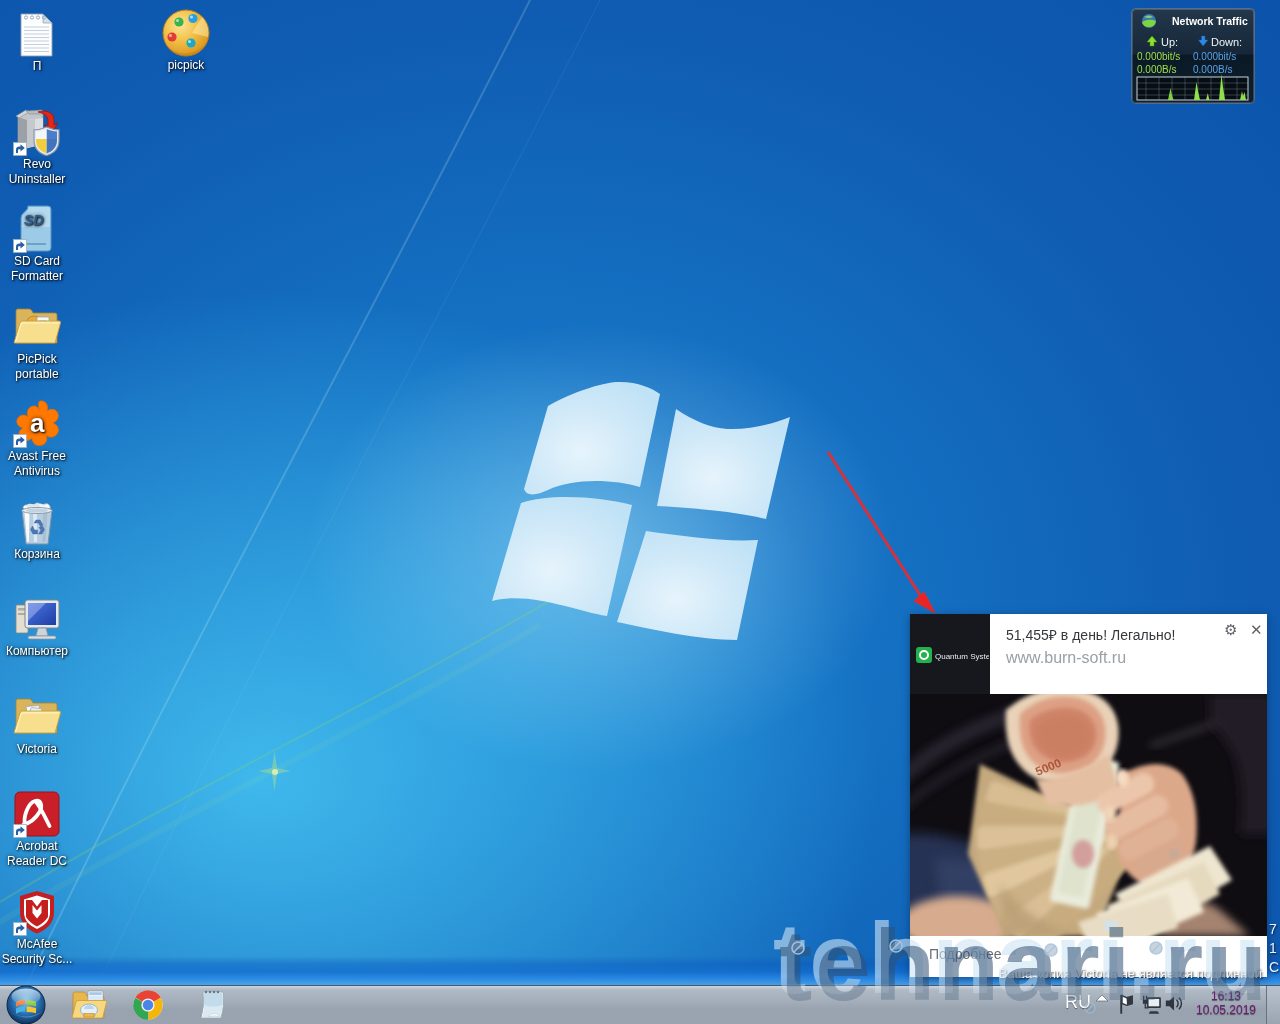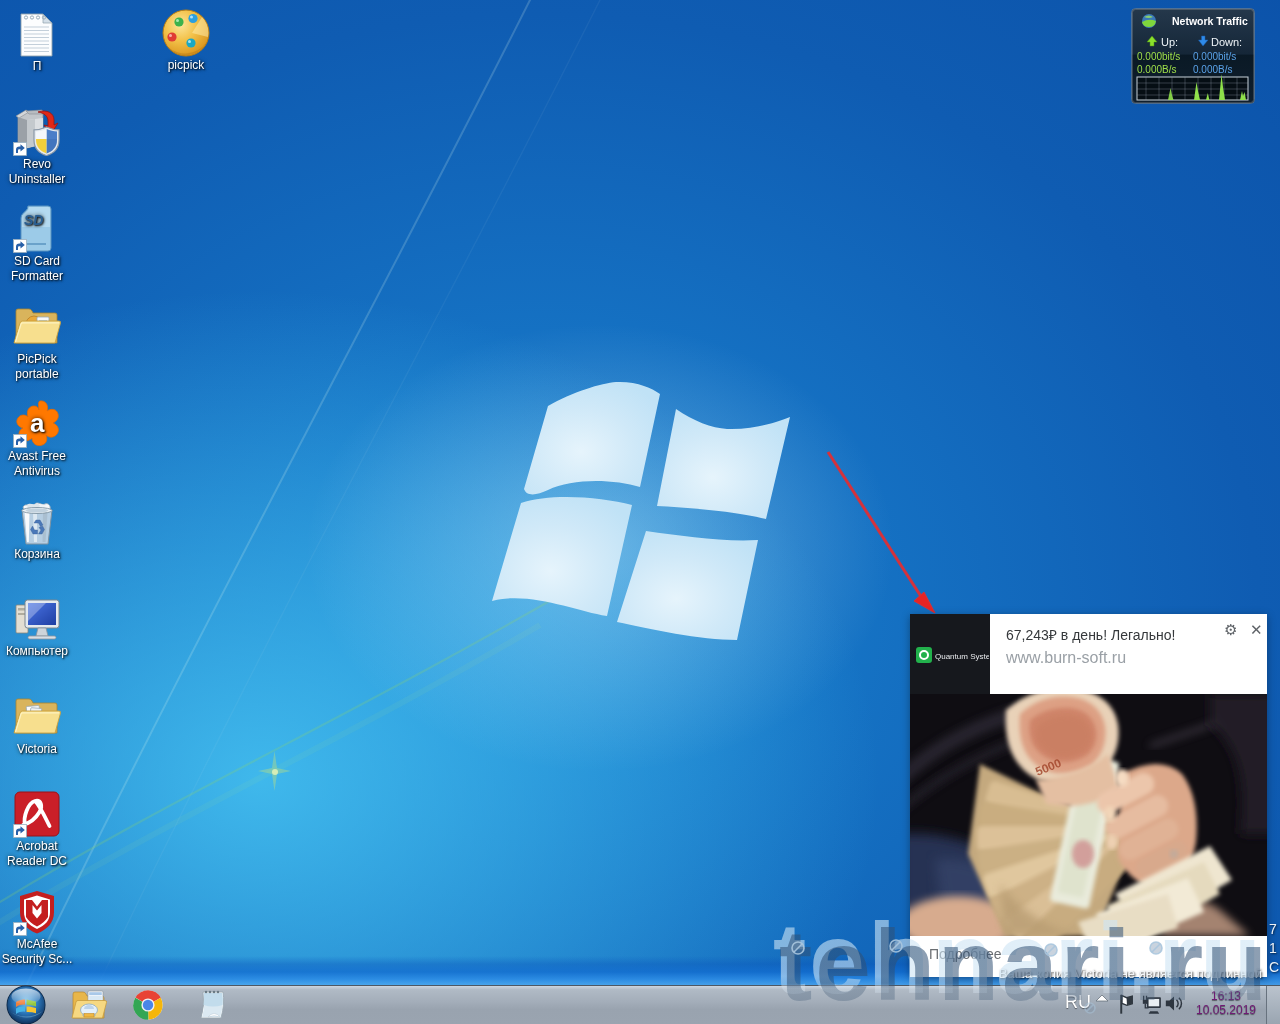--- a/index.html
+++ b/index.html
@@ -307,21 +307,21 @@
   </g>
 </svg>
 </div>
 
 <div id="popup">
 
   <div style="position:absolute;left:0;top:0;width:80px;height:80px;background:#16181d;"></div>
   <div style="position:absolute;left:6px;top:33px;width:16px;height:16px;background:#22b14c;border-radius:3px;"></div>
   <div style="position:absolute;left:9px;top:36px;width:10px;height:10px;border:2px solid #fff;border-radius:50%;box-sizing:border-box;"></div>
   <div style="position:absolute;left:25px;top:38px;width:54px;color:#e8eaed;font-size:8px;white-space:nowrap;overflow:hidden;">Quantum System</div>
-  <div style="position:absolute;left:96px;top:11px;color:#35383b;font-size:14px;">67,243₽ в день! Легально!</div>
+  <div style="position:absolute;left:96px;top:11px;color:#35383b;font-size:14px;">51,455₽ в день! Легально!</div>
   <div style="position:absolute;left:96px;top:35px;color:#9aa0a6;font-size:16px;">www.burn-soft.ru</div>
   <div style="position:absolute;left:314px;top:7px;color:#5f6368;font-size:15px;">⚙</div>
   <div style="position:absolute;left:340px;top:7px;color:#5f6368;font-size:15px;">✕</div>
 
   <svg width="357" height="242" style="position:absolute;left:0;top:80px">
     <defs>
       <filter id="b6">
           <feGaussianBlur stdDeviation="6"></feGaussianBlur>
         </filter>
       <filter id="b2">

